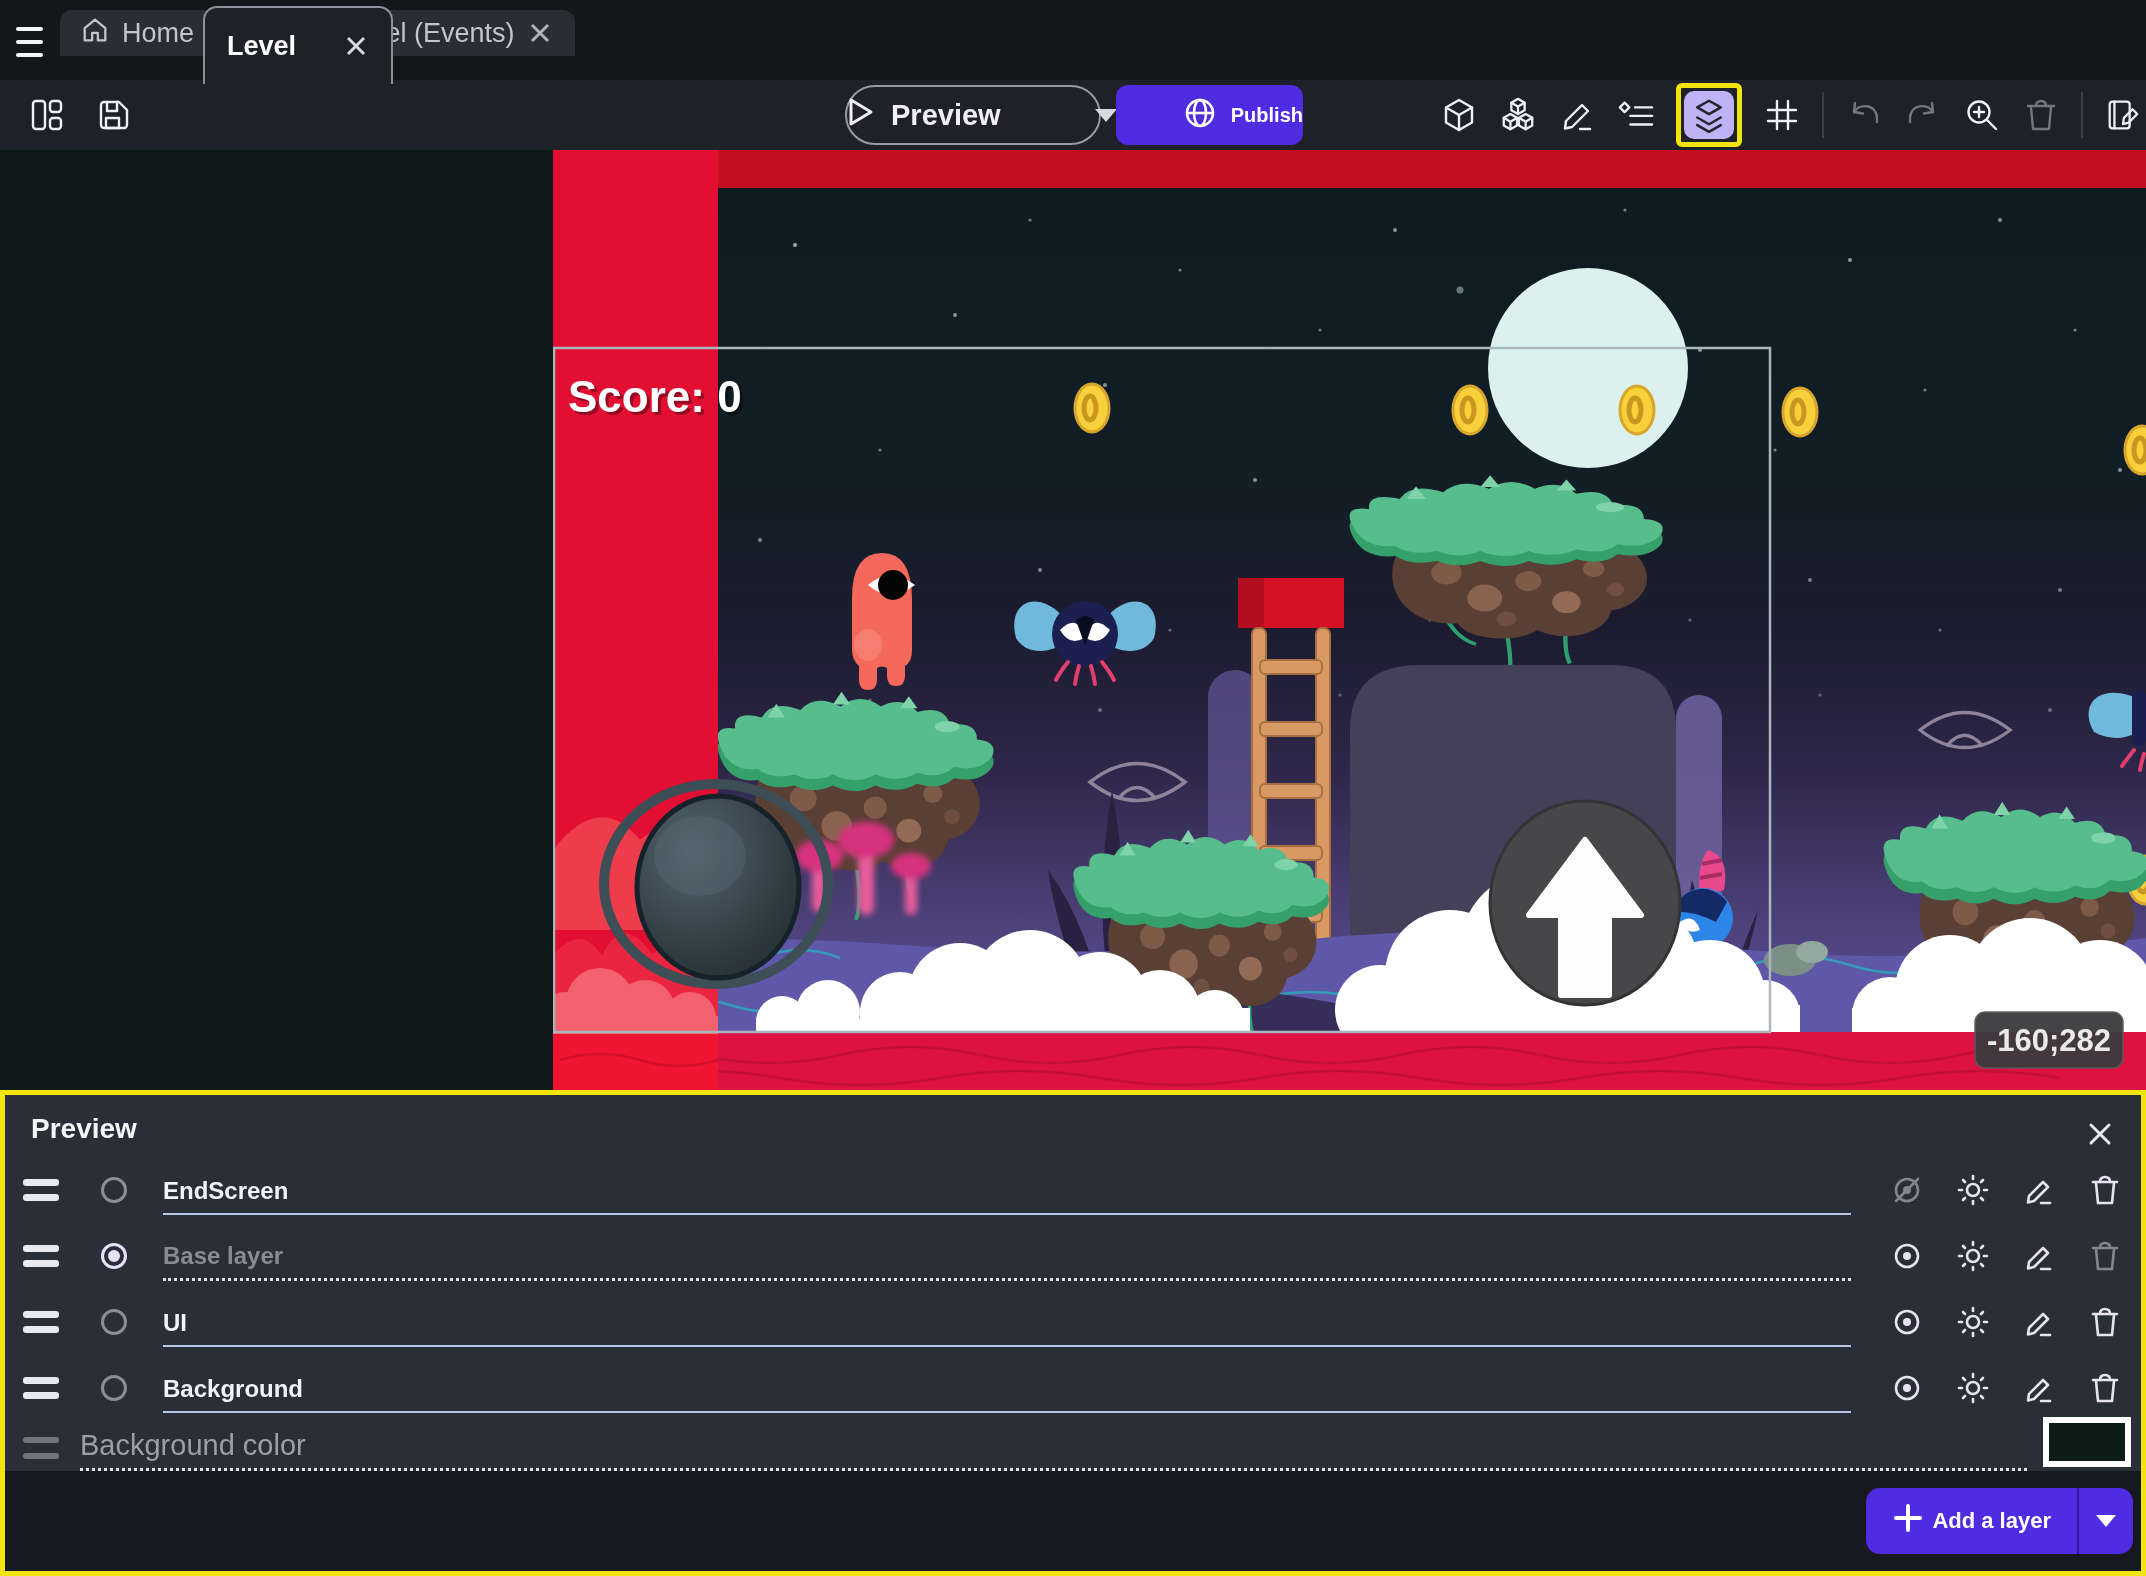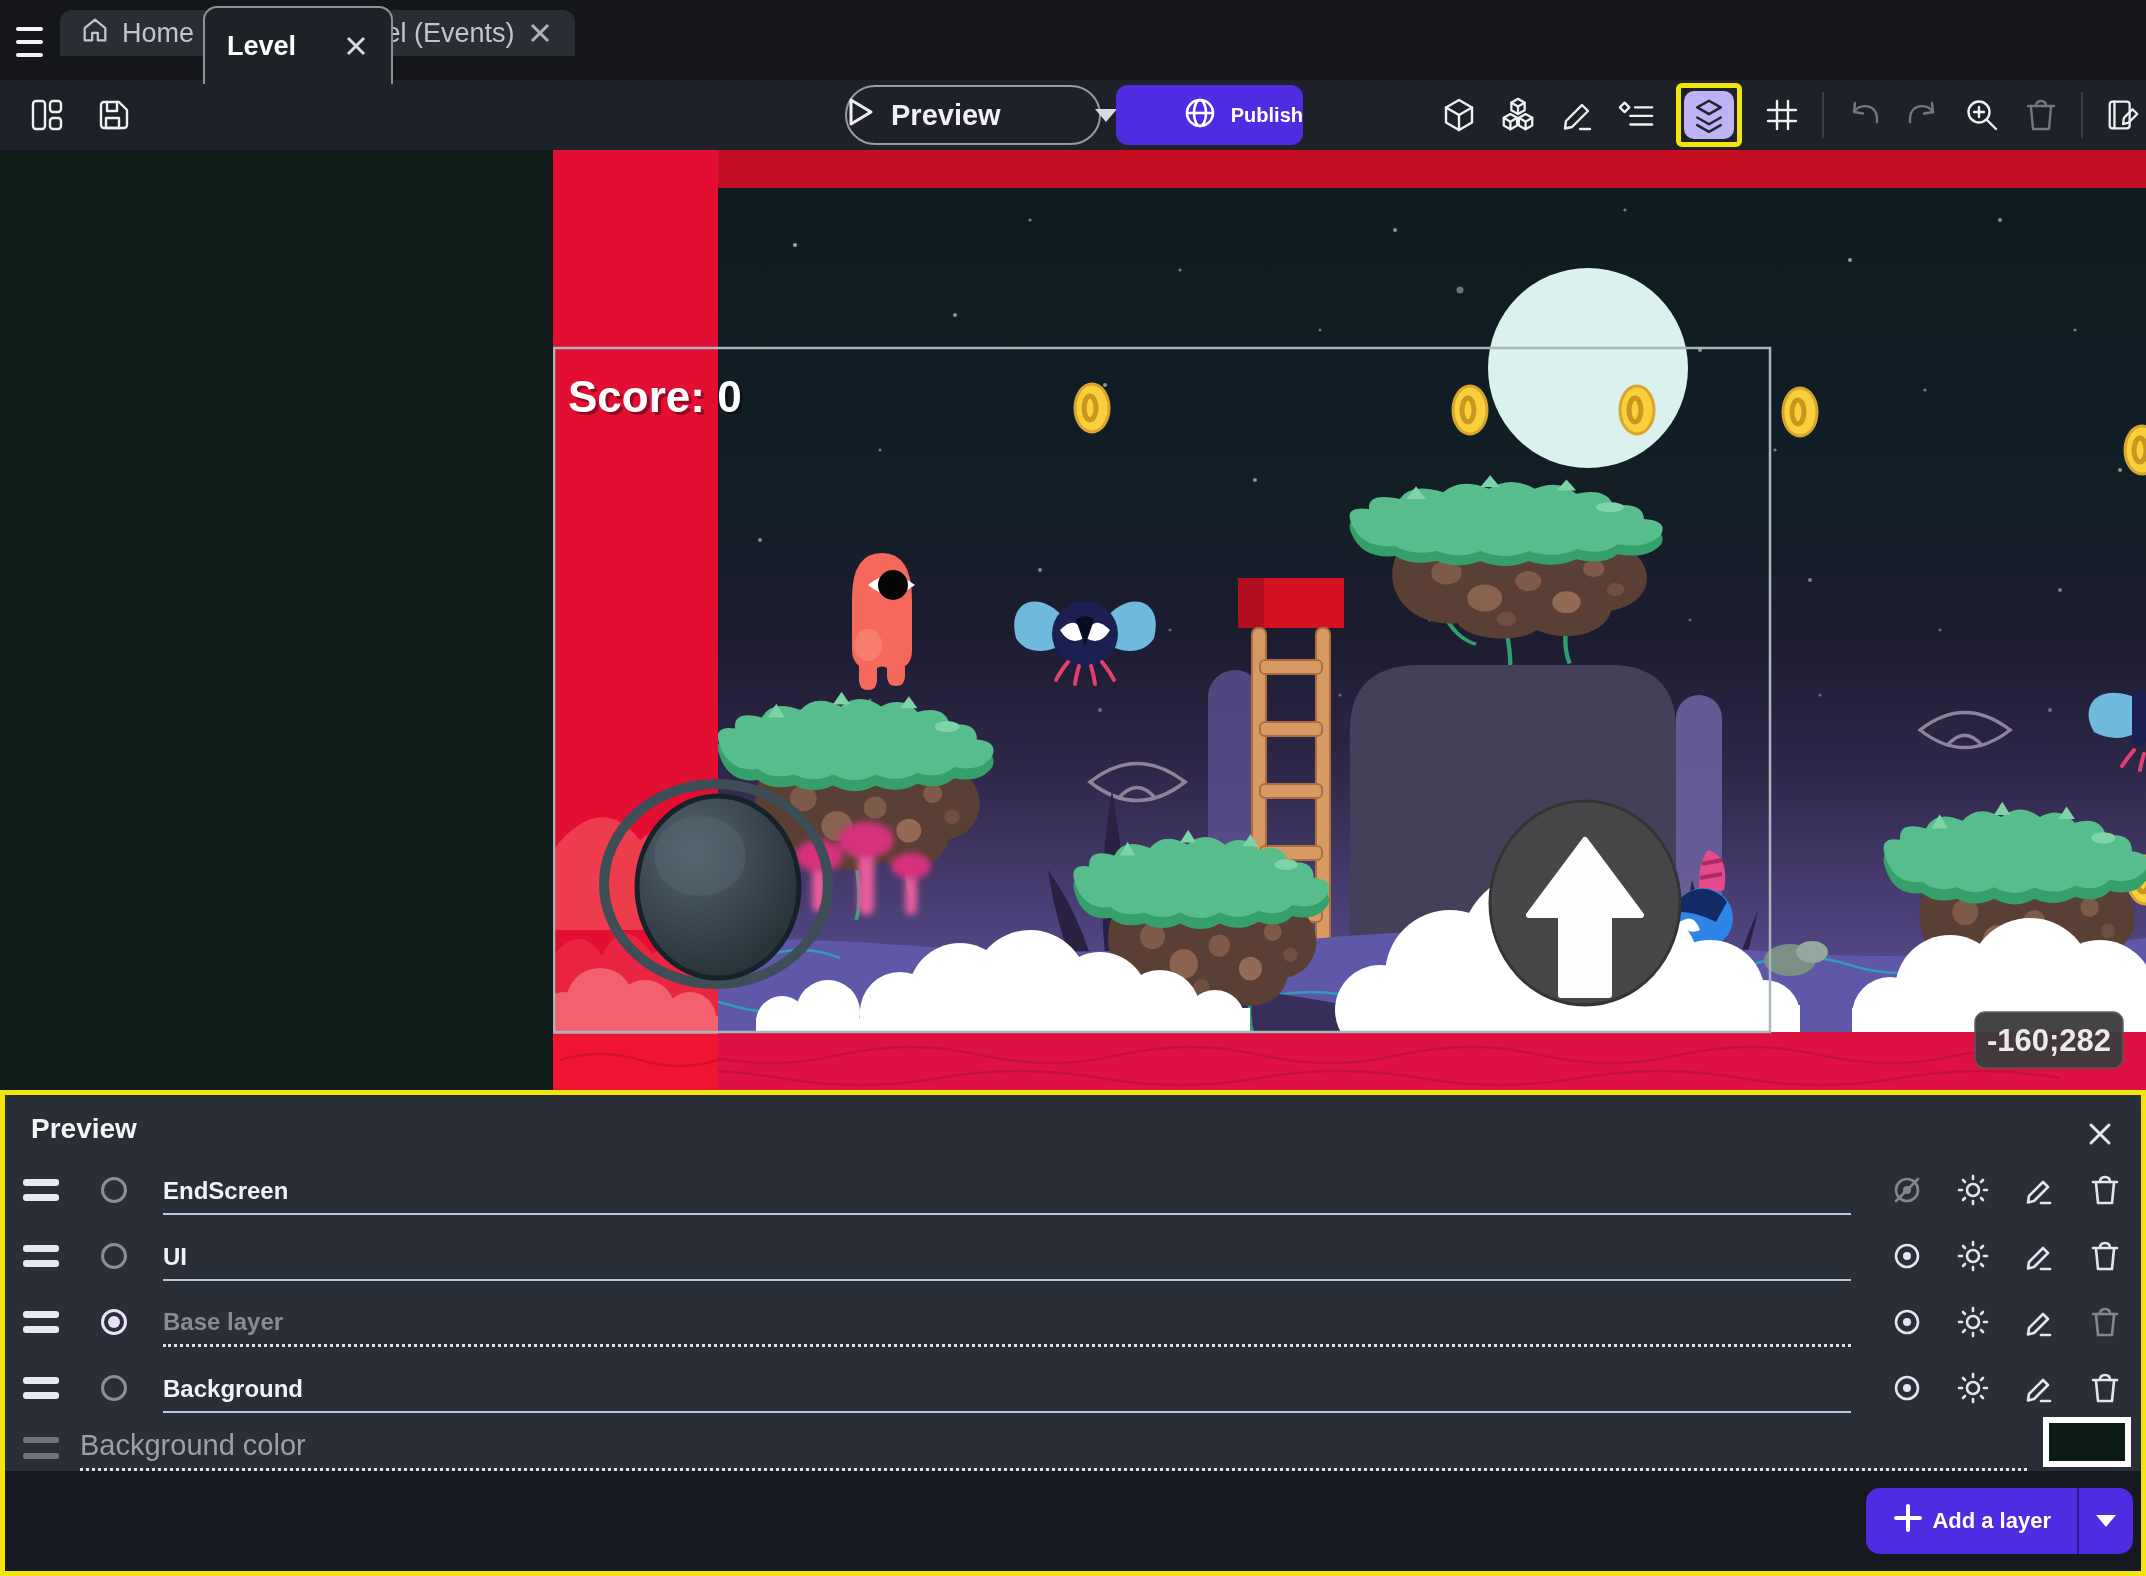--- a/index.html
+++ b/index.html
@@ -628,22 +628,22 @@
             </svg>
         </div>
       </div>
     </div>
 
     <div class="layer-row">
       <div class="drag-handle">
           <span></span>
           <span></span>
         </div>
-      <div class="radio"></div>
-      <div class="layer-name">UI</div>
+      <div class="radio checked"></div>
+      <div class="layer-name base">Base layer</div>
       <div class="row-icons">
         <div class="row-icon">
           <svg width="36" height="36" viewBox="0 0 36 36">
               <circle cx="18" cy="18" r="11"></circle>
               <circle cx="18" cy="18" r="4" fill="#e7e3f2" stroke="none"></circle>
             </svg>
         </div>
         <div class="row-icon">
           <svg width="36" height="36" viewBox="0 0 36 36">
               <circle cx="18" cy="18" r="6"></circle>
@@ -656,37 +656,37 @@
               <line x1="8" y1="28" x2="10" y2="26"></line>
               <line x1="26" y1="10" x2="28" y2="8"></line>
             </svg>
         </div>
         <div class="row-icon">
           <svg width="36" height="36" viewBox="0 0 36 36">
               <path d="M8 24 L22 10 L27 15 L13 29 L7 30.5 Z"></path>
               <line x1="20" y1="31" x2="29" y2="31"></line>
             </svg>
         </div>
-        <div class="row-icon">
+        <div class="row-icon dim">
           <svg width="36" height="36" viewBox="0 0 36 36">
               <path d="M9 11 L11 31 H25 L27 11"></path>
               <line x1="6" y1="10" x2="30" y2="10"></line>
               <path d="M13 10 Q13 5 18 5 Q23 5 23 10"></path>
             </svg>
         </div>
       </div>
     </div>
 
     <div class="layer-row">
       <div class="drag-handle">
           <span></span>
           <span></span>
         </div>
-      <div class="radio checked"></div>
-      <div class="layer-name base">Base layer</div>
+      <div class="radio"></div>
+      <div class="layer-name">UI</div>
       <div class="row-icons">
         <div class="row-icon">
           <svg width="36" height="36" viewBox="0 0 36 36">
               <circle cx="18" cy="18" r="11"></circle>
               <circle cx="18" cy="18" r="4" fill="#e7e3f2" stroke="none"></circle>
             </svg>
         </div>
         <div class="row-icon">
           <svg width="36" height="36" viewBox="0 0 36 36">
               <circle cx="18" cy="18" r="6"></circle>
@@ -699,21 +699,21 @@
               <line x1="8" y1="28" x2="10" y2="26"></line>
               <line x1="26" y1="10" x2="28" y2="8"></line>
             </svg>
         </div>
         <div class="row-icon">
           <svg width="36" height="36" viewBox="0 0 36 36">
               <path d="M8 24 L22 10 L27 15 L13 29 L7 30.5 Z"></path>
               <line x1="20" y1="31" x2="29" y2="31"></line>
             </svg>
         </div>
-        <div class="row-icon dim">
+        <div class="row-icon">
           <svg width="36" height="36" viewBox="0 0 36 36">
               <path d="M9 11 L11 31 H25 L27 11"></path>
               <line x1="6" y1="10" x2="30" y2="10"></line>
               <path d="M13 10 Q13 5 18 5 Q23 5 23 10"></path>
             </svg>
         </div>
       </div>
     </div>
 
     <div class="layer-row">

